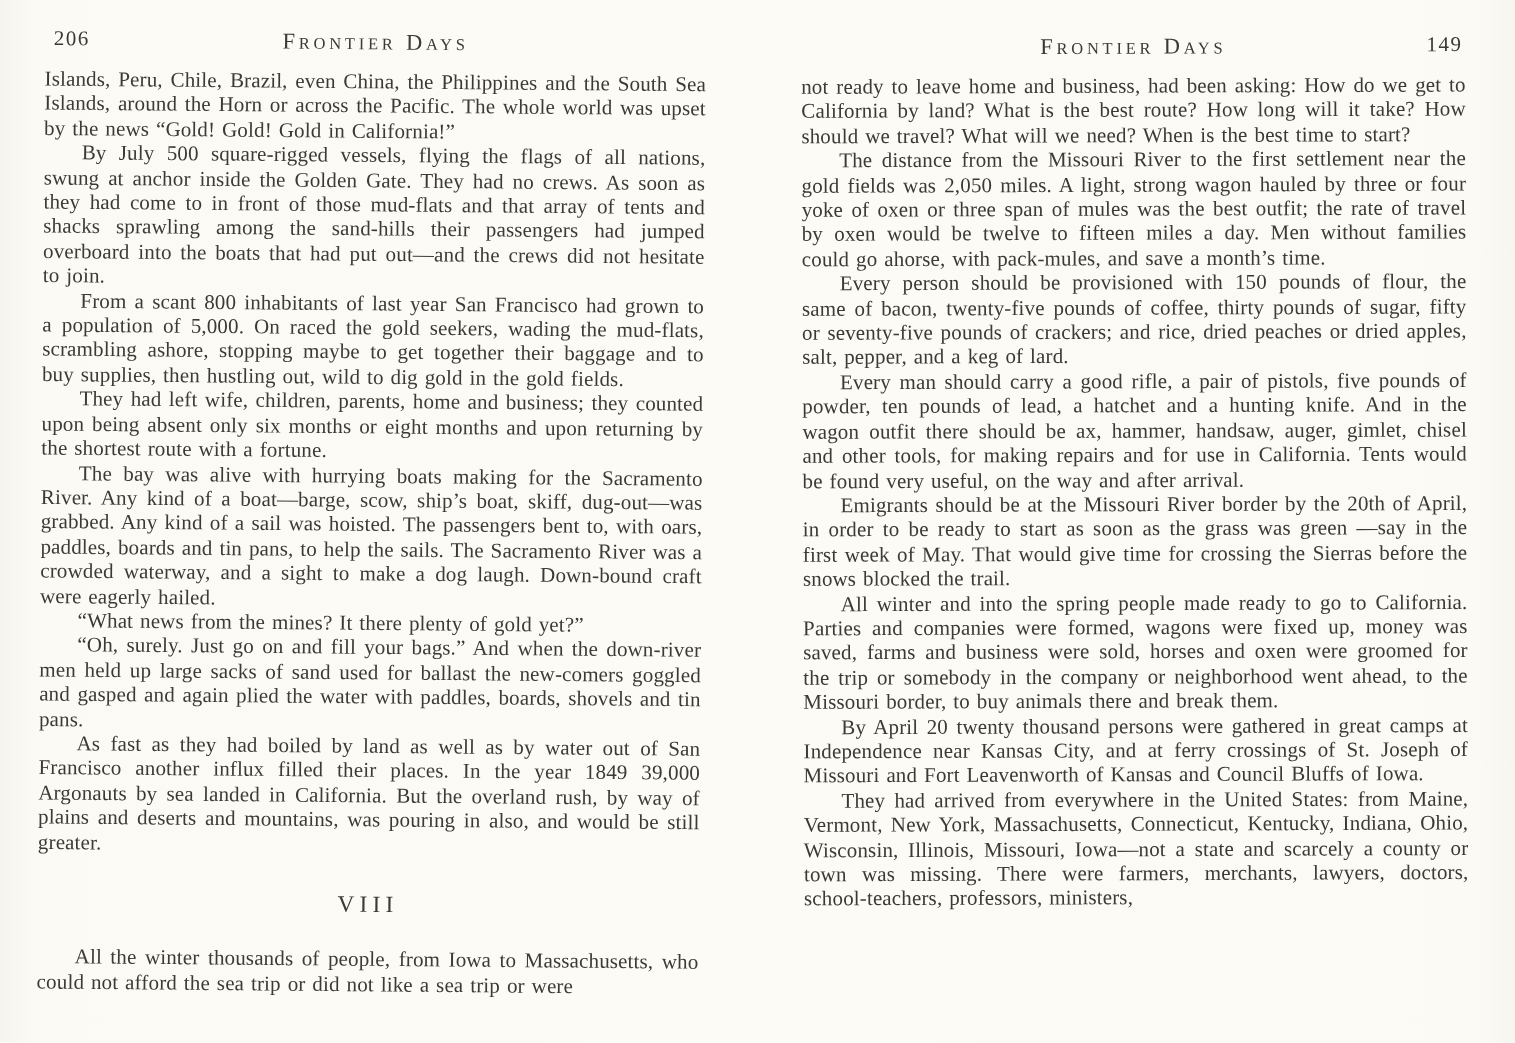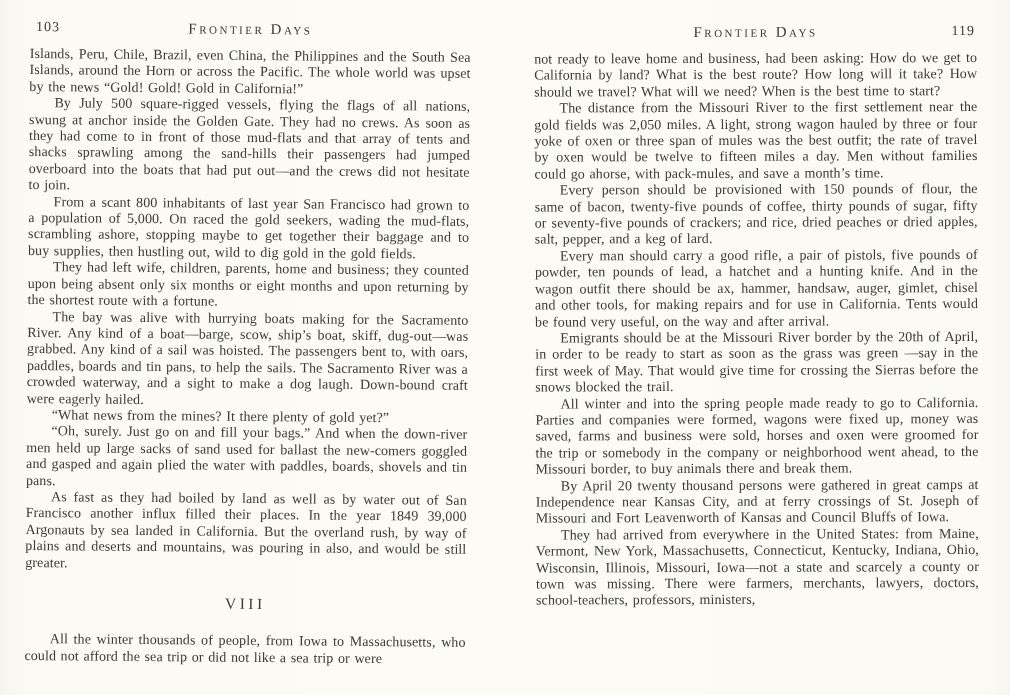--- a/index.html
+++ b/index.html
@@ -76,21 +76,21 @@
   }
 </style>
 </head>
 <body>
 
 <div class="spread">
 
   <div class="page left">
     <div class="tilt-left">
       <div class="running-head">
-        <span class="folio at-left">103</span>
+        <span class="folio at-left">206</span>
         <span class="running-title">Frontier Days</span>
       </div>
       <div class="body-text">
         <p>Islands, Peru, Chile, Brazil, even China, the Philippines and the South Sea Islands, around the Horn or across the Pacific.  The whole world was upset by the news “Gold!  Gold!  Gold in California!”</p>
         <p class="indent">By July 500 square-rigged vessels, flying the flags of all nations, swung at anchor inside the Golden Gate.  They had no crews.  As soon as they had come to in front of those mud-flats and that array of tents and shacks sprawling among the sand-hills their passengers had jumped overboard into the boats that had put out—and the crews did not hesitate to join.</p>
         <p class="indent">From a scant 800 inhabitants of last year San Francisco had grown to a population of 5,000.  On raced the gold seekers, wading the mud-flats, scrambling ashore, stopping maybe to get together their baggage and to buy supplies, then hustling out, wild to dig gold in the gold fields.</p>
         <p class="indent">They had left wife, children, parents, home and business; they counted upon being absent only six months or eight months and upon returning by the shortest route with a fortune.</p>
         <p class="indent">The bay was alive with hurrying boats making for the Sacramento River.  Any kind of a boat—barge, scow, ship’s boat, skiff, dug-out—was grabbed.  Any kind of a sail was hoisted.  The passengers bent to, with oars, paddles, boards and tin pans, to help the sails.  The Sacramento River was a crowded waterway, and a sight to make a dog laugh.  Down-bound craft were eagerly hailed.</p>
         <p class="indent">“What news from the mines?  It there plenty of gold yet?”</p>
         <p class="indent">“Oh, surely.  Just go on and fill your bags.”  And when the down-river men held up large sacks of sand used for ballast the new-comers goggled and gasped and again plied the water with paddles, boards, shovels and tin pans.</p>
@@ -98,21 +98,21 @@
         <h2 class="chapter-heading">VIII</h2>
         <p class="indent">All the winter thousands of people, from Iowa to Massachusetts, who could not afford the sea trip or did not like a sea trip or were</p>
       </div>
     </div>
   </div>
 
   <div class="page right">
     <div class="tilt-right">
       <div class="running-head">
         <span class="running-title">Frontier Days</span>
-        <span class="folio at-right">119</span>
+        <span class="folio at-right">149</span>
       </div>
       <div class="body-text">
         <p>not ready to leave home and business, had been asking:  How do we get to California by land?  What is the best route?  How long will it take?  How should we travel?  What will we need?  When is the best time to start?</p>
         <p class="indent">The distance from the Missouri River to the first settlement near the gold fields was 2,050 miles.  A light, strong wagon hauled by three or four yoke of oxen or three span of mules was the best outfit; the rate of travel by oxen would be twelve to fifteen miles a day.  Men without families could go ahorse, with pack-mules, and save a month’s time.</p>
         <p class="indent">Every person should be provisioned with 150 pounds of flour, the same of bacon, twenty-five pounds of coffee, thirty pounds of sugar, fifty or seventy-five pounds of crackers; and rice, dried peaches or dried apples, salt, pepper, and a keg of lard.</p>
         <p class="indent">Every man should carry a good rifle, a pair of pistols, five pounds of powder, ten pounds of lead, a hatchet and a hunting knife.  And in the wagon outfit there should be ax, hammer, handsaw, auger, gimlet, chisel and other tools, for making repairs and for use in California.  Tents would be found very useful, on the way and after arrival.</p>
         <p class="indent">Emigrants should be at the Missouri River border by the 20th of April, in order to be ready to start as soon as the grass was green —say in the first week of May.  That would give time for crossing the Sierras before the snows blocked the trail.</p>
         <p class="indent">All winter and into the spring people made ready to go to California.  Parties and companies were formed, wagons were fixed up, money was saved, farms and business were sold, horses and oxen were groomed for the trip or somebody in the company or neighborhood went ahead, to the Missouri border, to buy animals there and break them.</p>
         <p class="indent">By April 20 twenty thousand persons were gathered in great camps at Independence near Kansas City, and at ferry crossings of St. Joseph of Missouri and Fort Leavenworth of Kansas and Council Bluffs of Iowa.</p>
         <p class="indent">They had arrived from everywhere in the United States: from Maine, Vermont, New York, Massachusetts, Connecticut, Kentucky, Indiana, Ohio, Wisconsin, Illinois, Missouri, Iowa—not a state and scarcely a county or town was missing.  There were farmers, merchants, lawyers, doctors, school-teachers, professors, ministers,</p>

